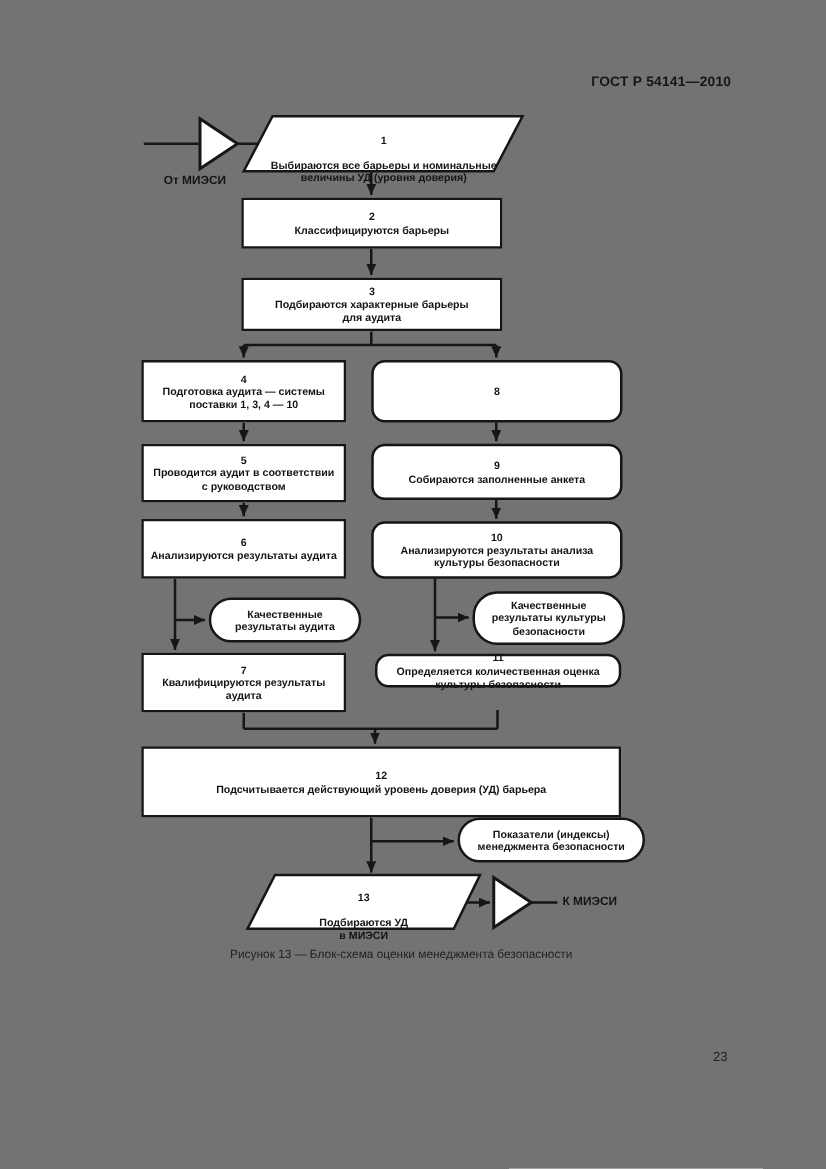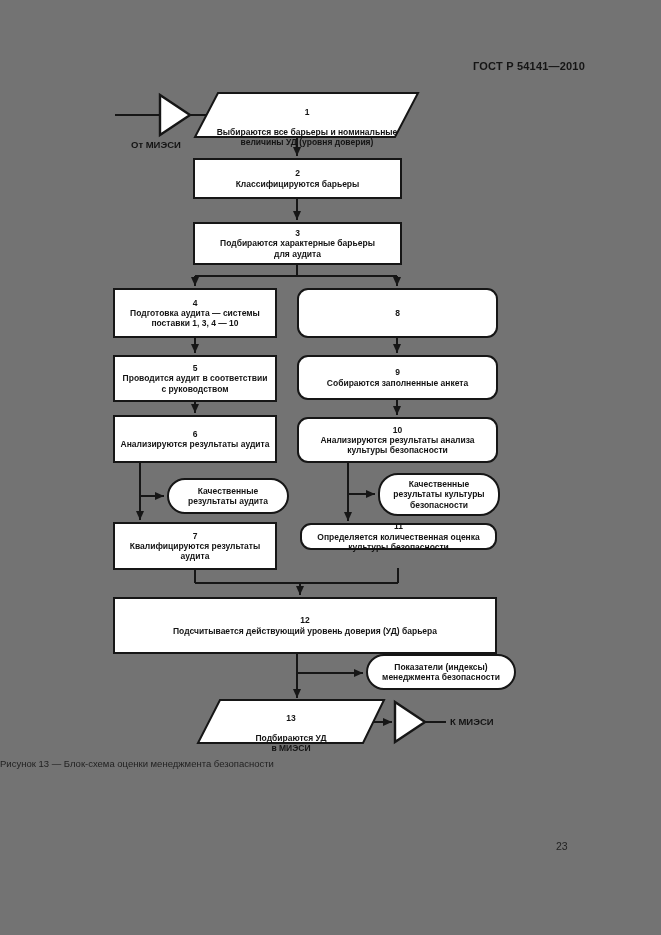--- a/index.html
+++ b/index.html
@@ -31,25 +31,25 @@
   .txt{font-size:8.5px;font-weight:bold;line-height:1.18;color:#141414;white-space:pre-line;}
   .freetxt{
     position:absolute;z-index:1;text-align:center;
     font-size:8.5px;font-weight:bold;line-height:1.18;color:#141414;white-space:pre-line;
   }
   .io-label{
     position:absolute;z-index:2;font-size:9.5px;font-weight:bold;color:#141414;
     white-space:nowrap;
   }
   .caption{
-    position:absolute;left:0;top:758px;width:642px;
+    position:absolute;left:0;top:758px;width:642px;text-align:center;
     font-size:9.5px;color:#222;z-index:2;
   }
   .pagenum{
-    position:absolute;left:556px;top:840px;width:26px;
+    position:absolute;left:556px;top:840px;width:26px;text-align:right;
     font-size:10.5px;color:#222;z-index:2;
   }
 </style>
 </head>
 <body>
 
 <div class="page">
 
   <svg class="wires" width="661" height="935" viewBox="0 0 661 935">
     <defs>

